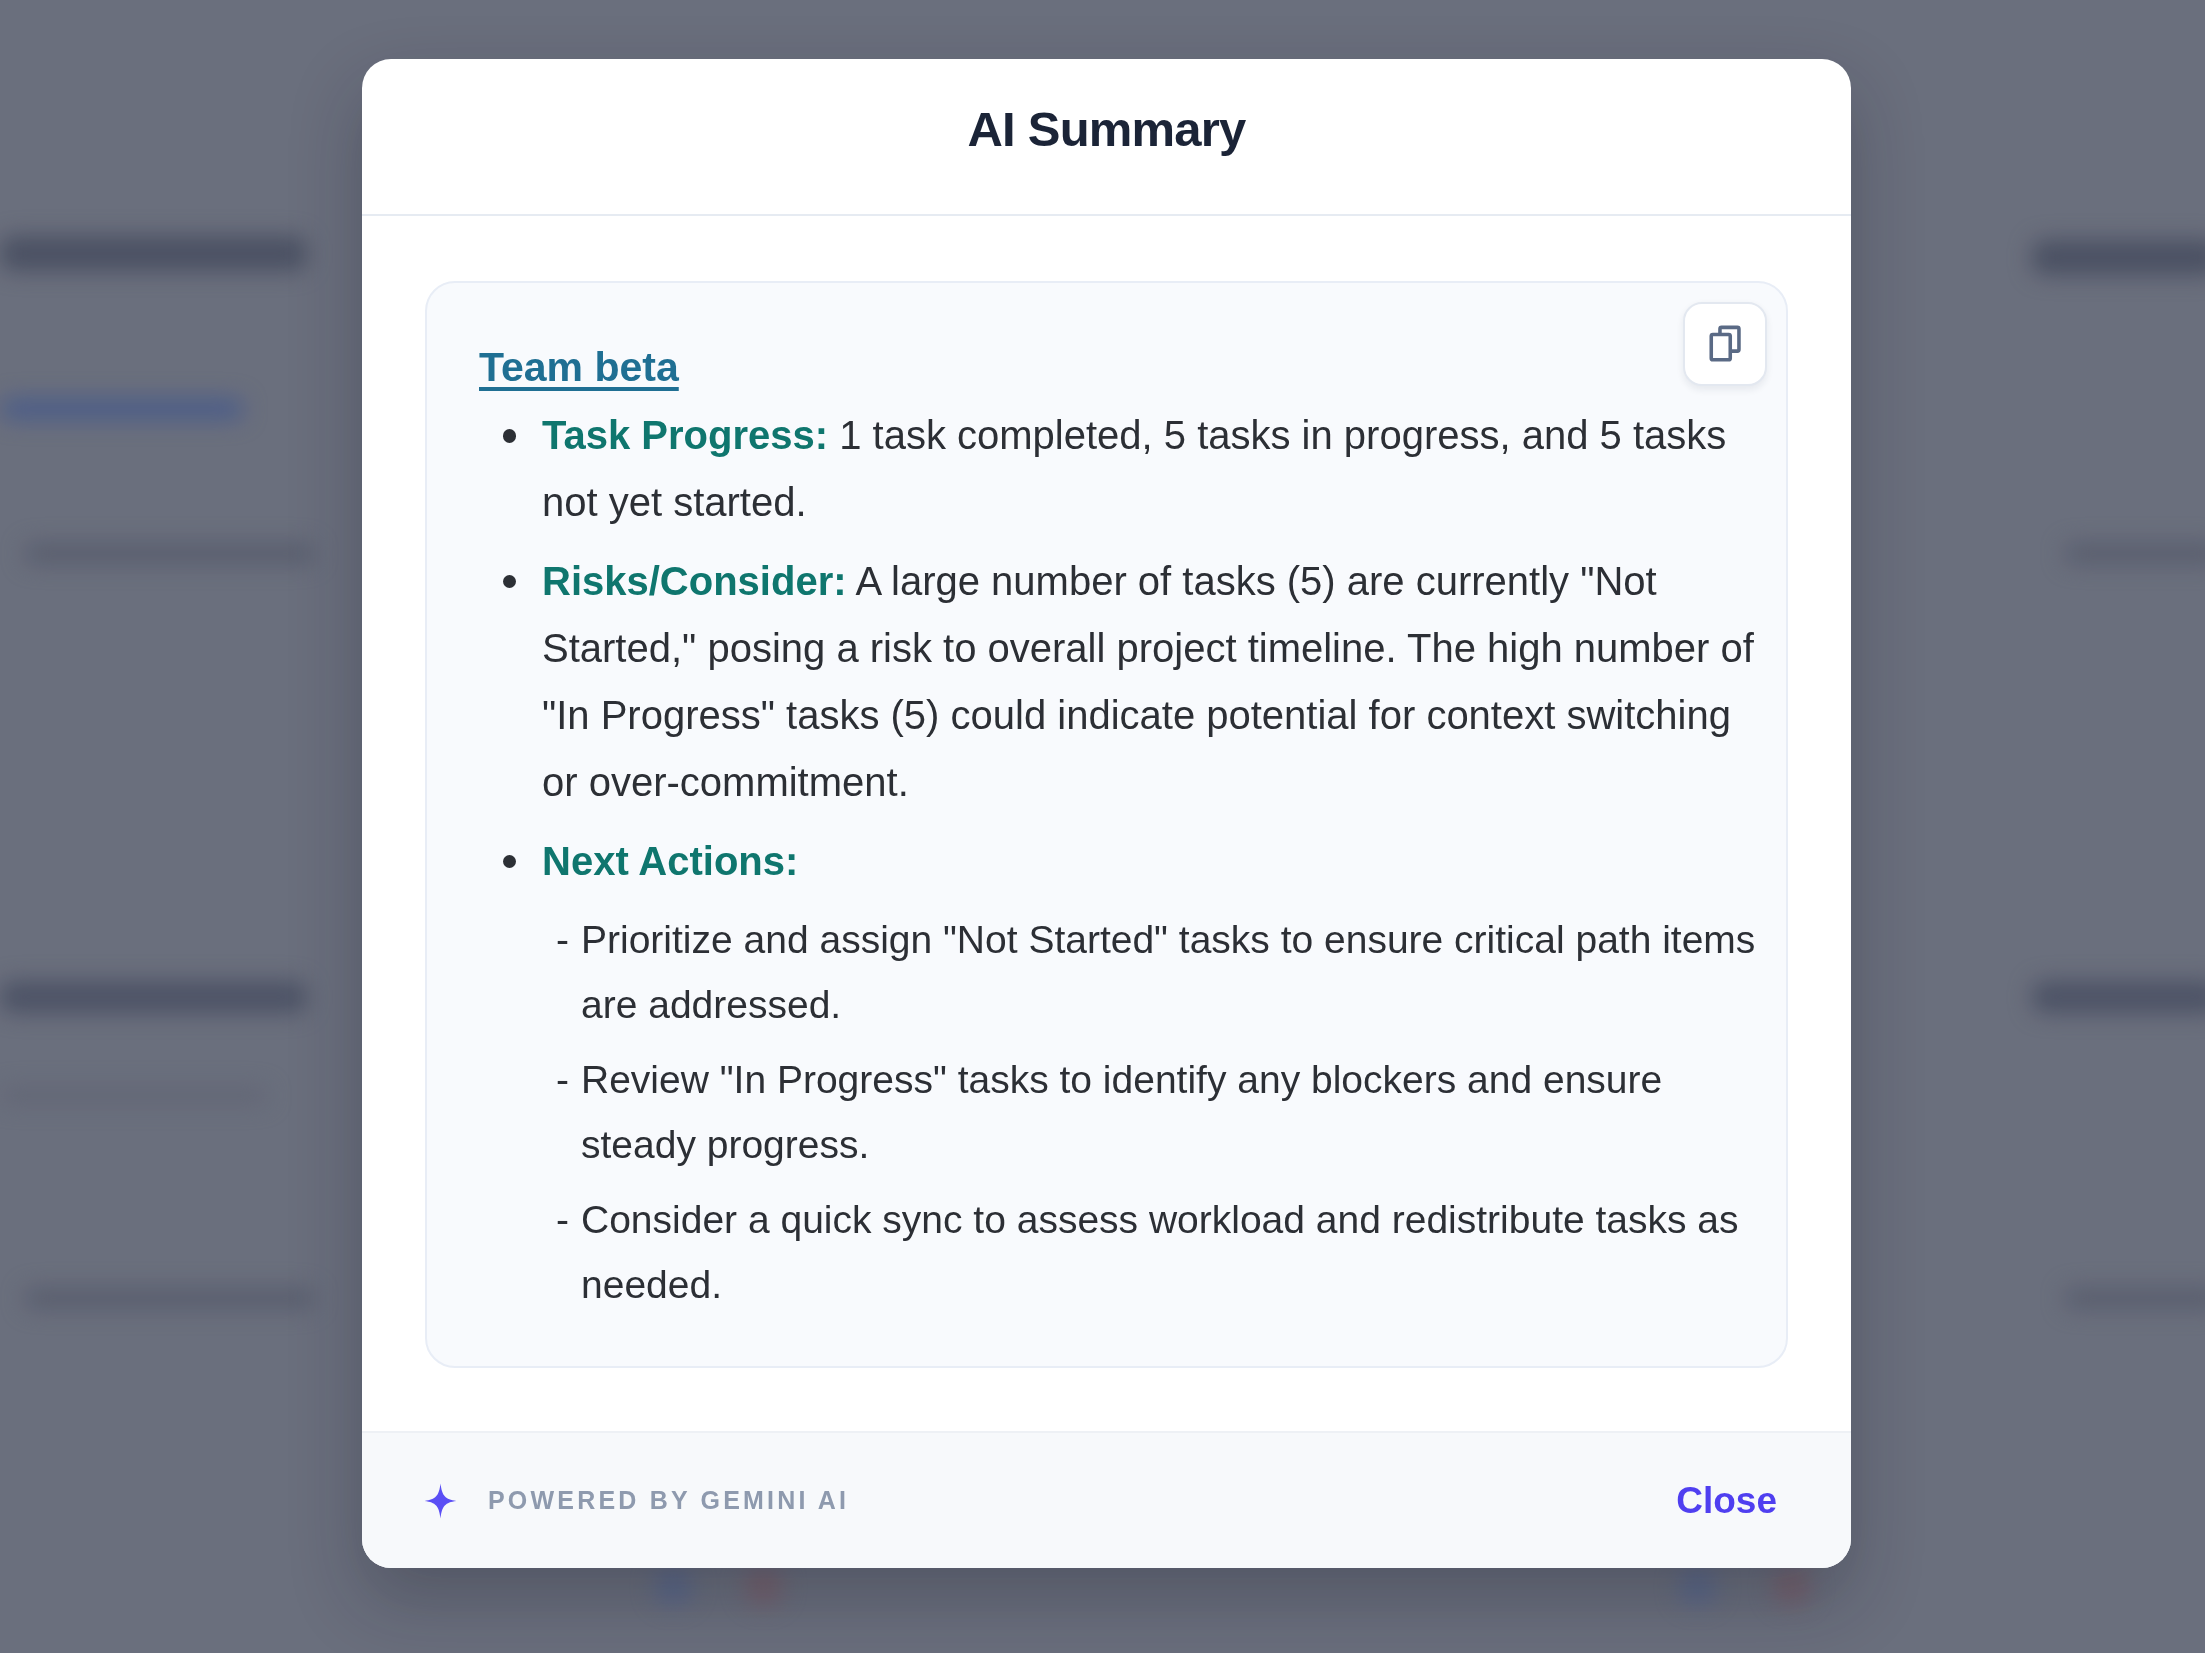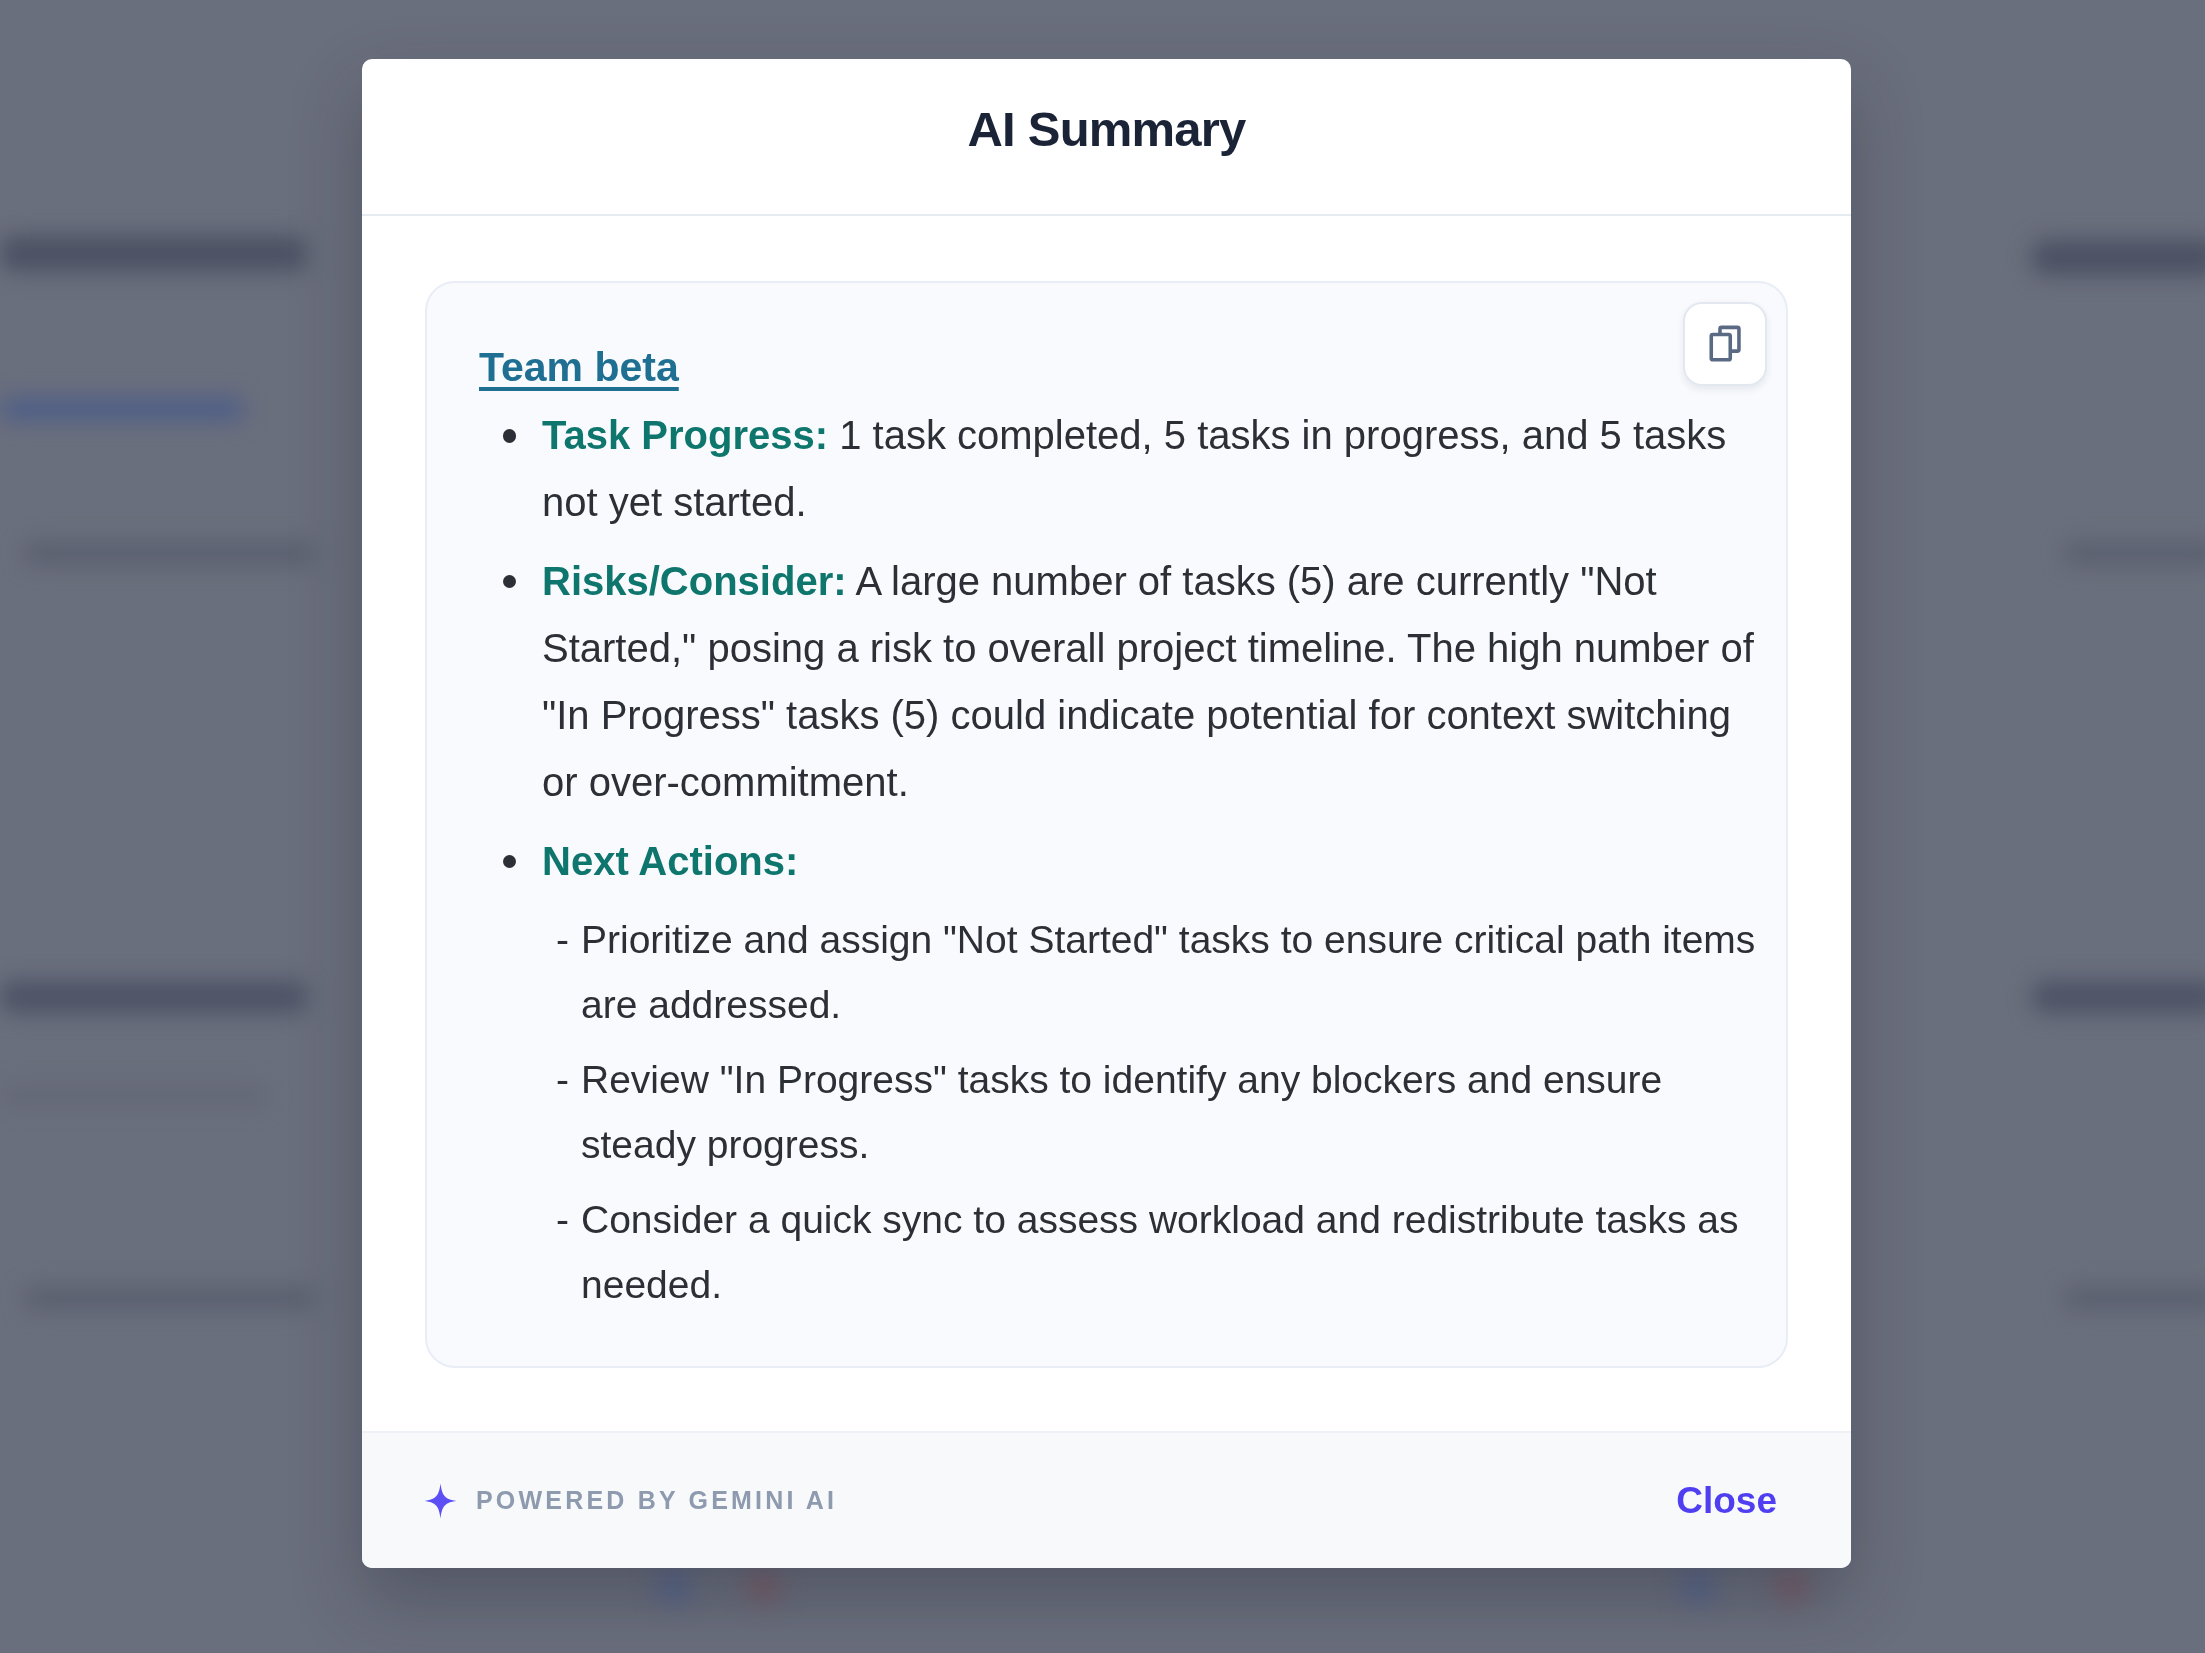--- a/index.html
+++ b/index.html
@@ -8,21 +8,21 @@
     font-family: "Liberation Sans", "DejaVu Sans", sans-serif;
     background: #6e7381;
   }
   
   .bg { position: absolute; inset: 0; filter: blur(11px); }
   .bg .bar { position: absolute; border-radius: 12.6px; }
   .overlay { position: absolute; inset: 0; background: rgba(80,86,102,0.12); }
 
   .modal {
     position: absolute; left: 362px; top: 59px; width: 1489px; height: 1509px;
-    background: #ffffff; border-radius: 10px; overflow: hidden;
+    background: #ffffff; border-radius: 29px; overflow: hidden;
     box-shadow: 0 31.5px 71px rgba(20,25,40,0.28);
   }
   .modal-header {
     height: 155px; border-bottom: 2.4px solid #e6ebf2;
     display: flex; align-items: center; justify-content: center;
   }
   .modal-title {
     font-size: 49px; font-weight: 700; color: #1b2437; letter-spacing: -0.8px;
     margin-top: -15.8px;
   }
@@ -55,21 +55,21 @@
   ul.sub li {
     position: relative; padding-left: 102px; font-size: 39px; line-height: 65px; margin-bottom: 10.2px;
   }
   ul.sub li .dash { position: absolute; left: 77px; top: 0; }
 
   .modal-footer {
     position: absolute; left: 0; right: 0; bottom: 0; height: 135px;
     background: #f7f9fb; border-top: 2.4px solid #eef1f5;
     display: flex; align-items: center; justify-content: space-between; padding: 0 74px 0 61px;
   }
-  .powered { display: flex; align-items: center; gap: 18px; }
+  .powered { display: flex; align-items: center; gap: 30px; }
   .powered-text { font-size: 25px; font-weight: 700; letter-spacing: 3.2px; color: #8e9aae; }
   .close-button {
     font-size: 37px; font-weight: 700; color: #4f3ff0; background: none; border: none; cursor: pointer; padding: 0;
     font-family: "Liberation Sans", sans-serif;
     margin-left: 10px;
   }
 </style>
 </head>
 <body>
 

